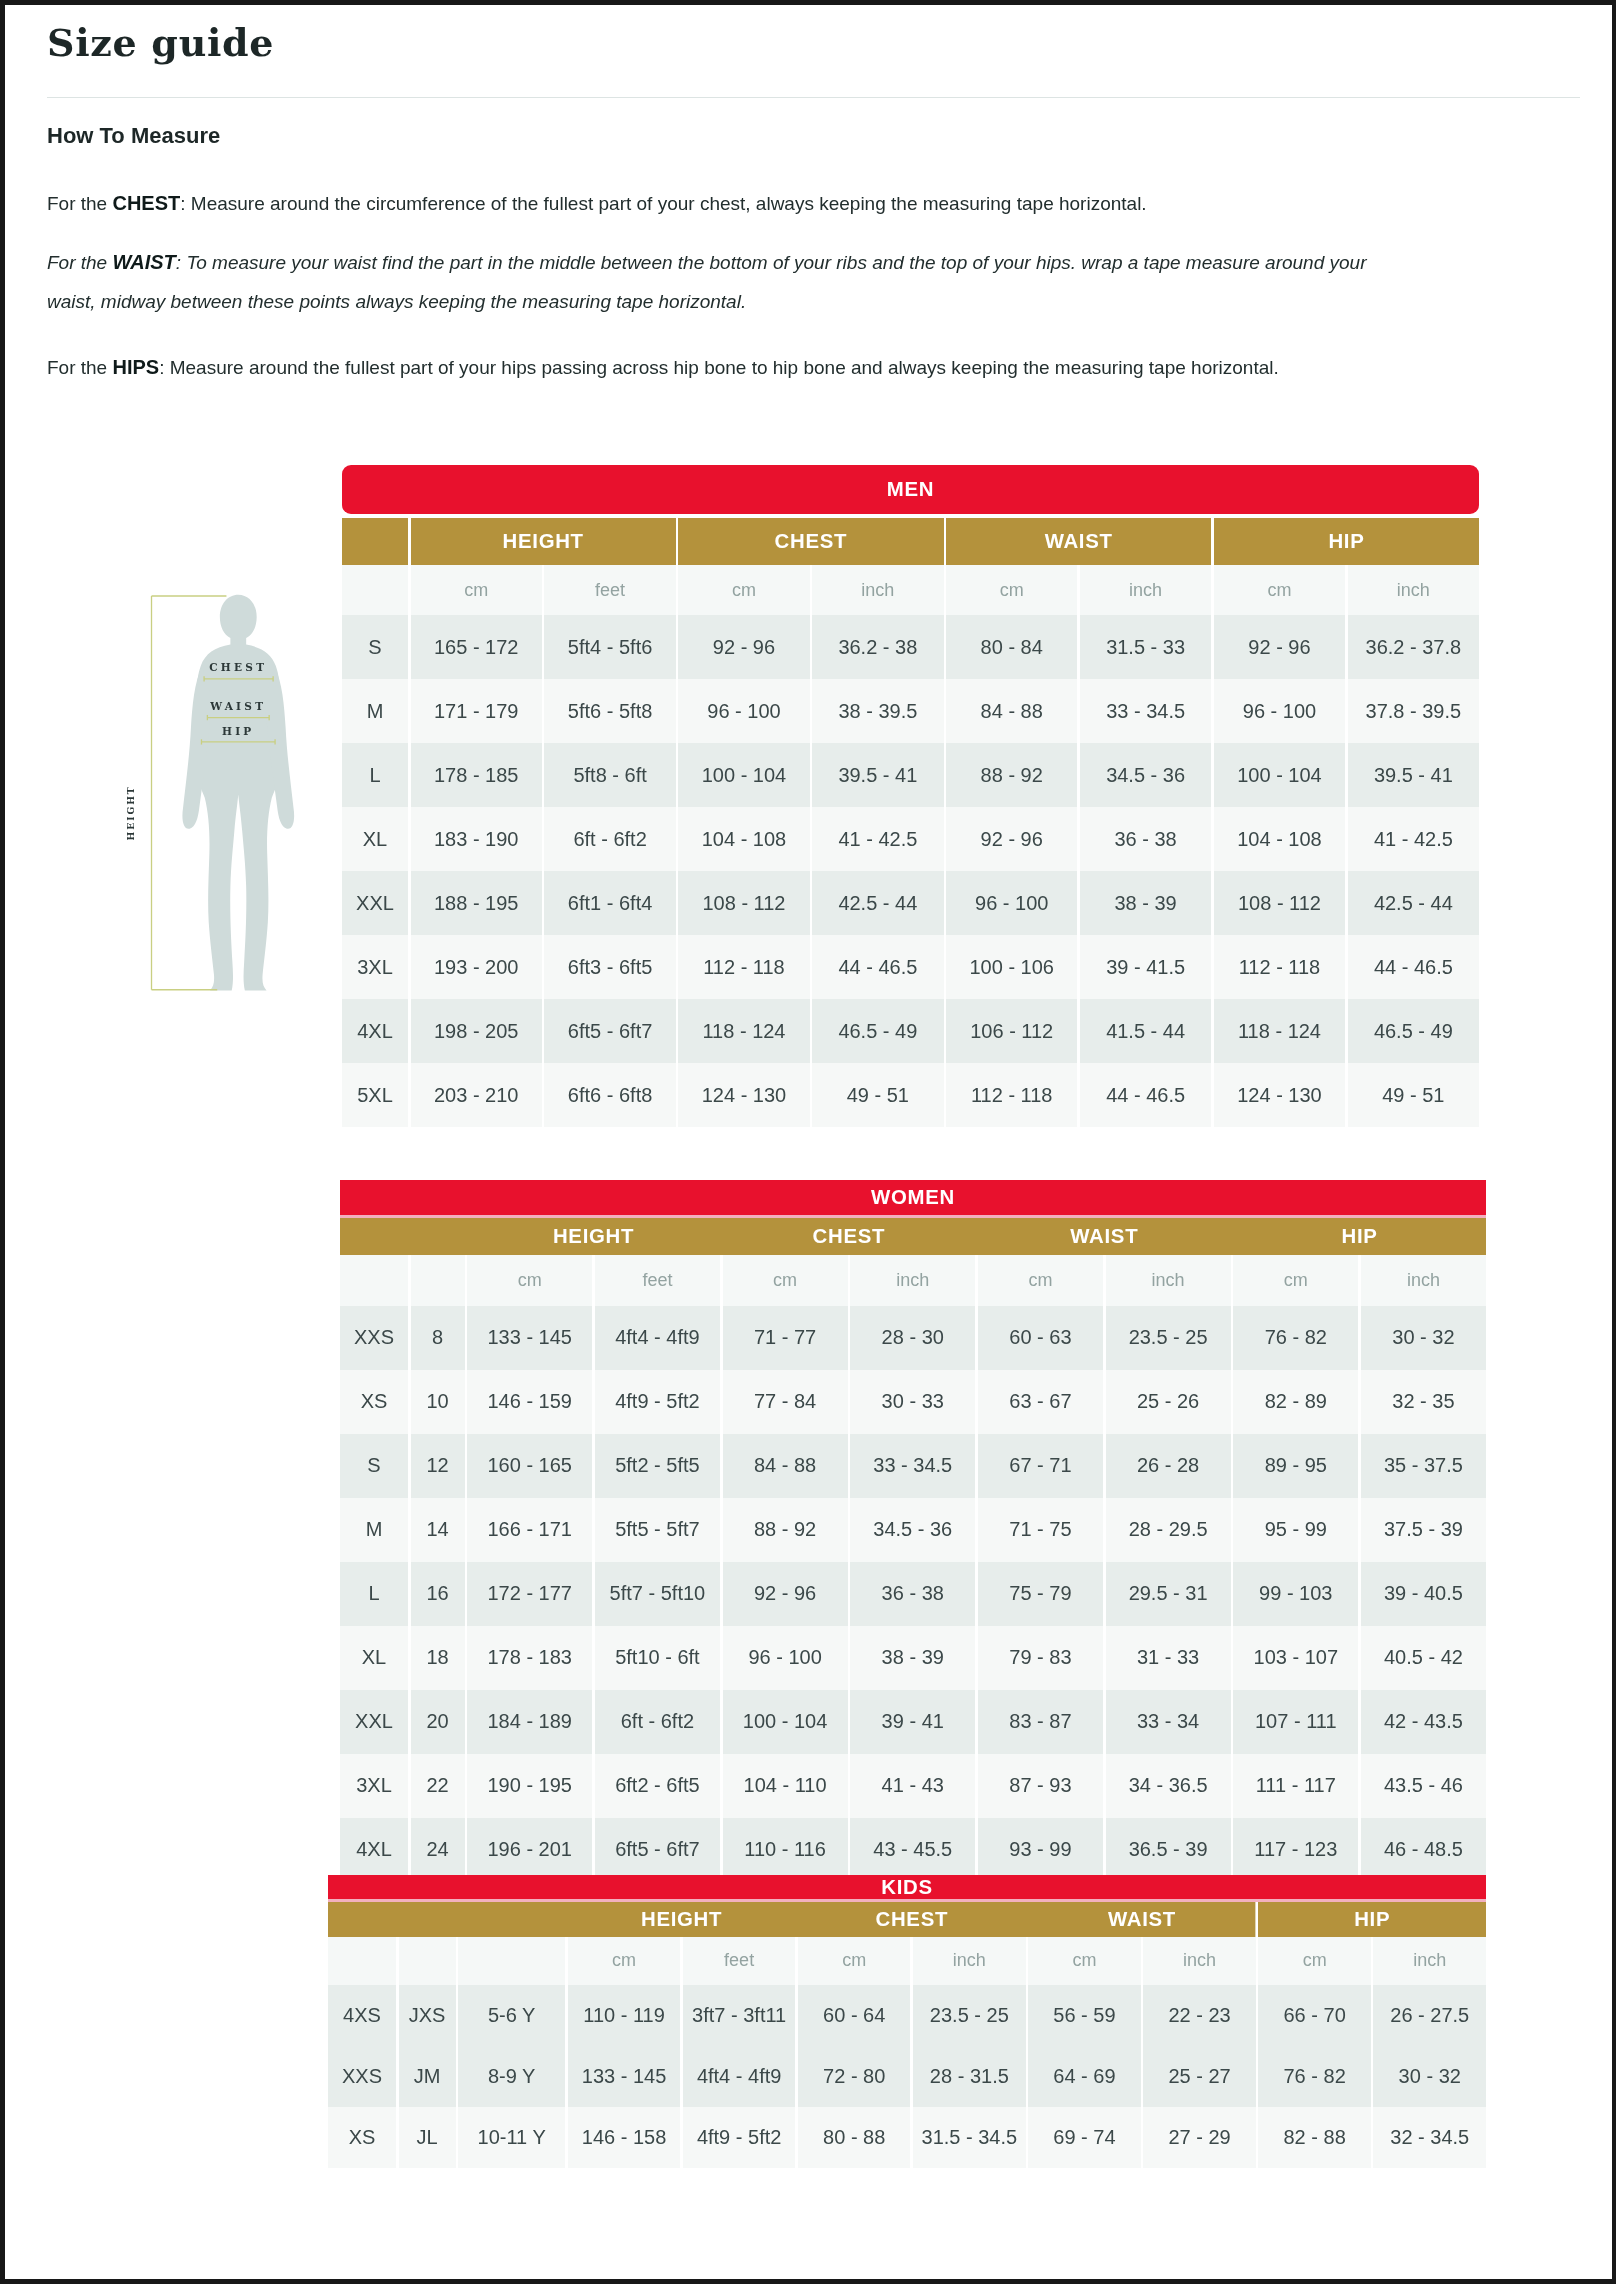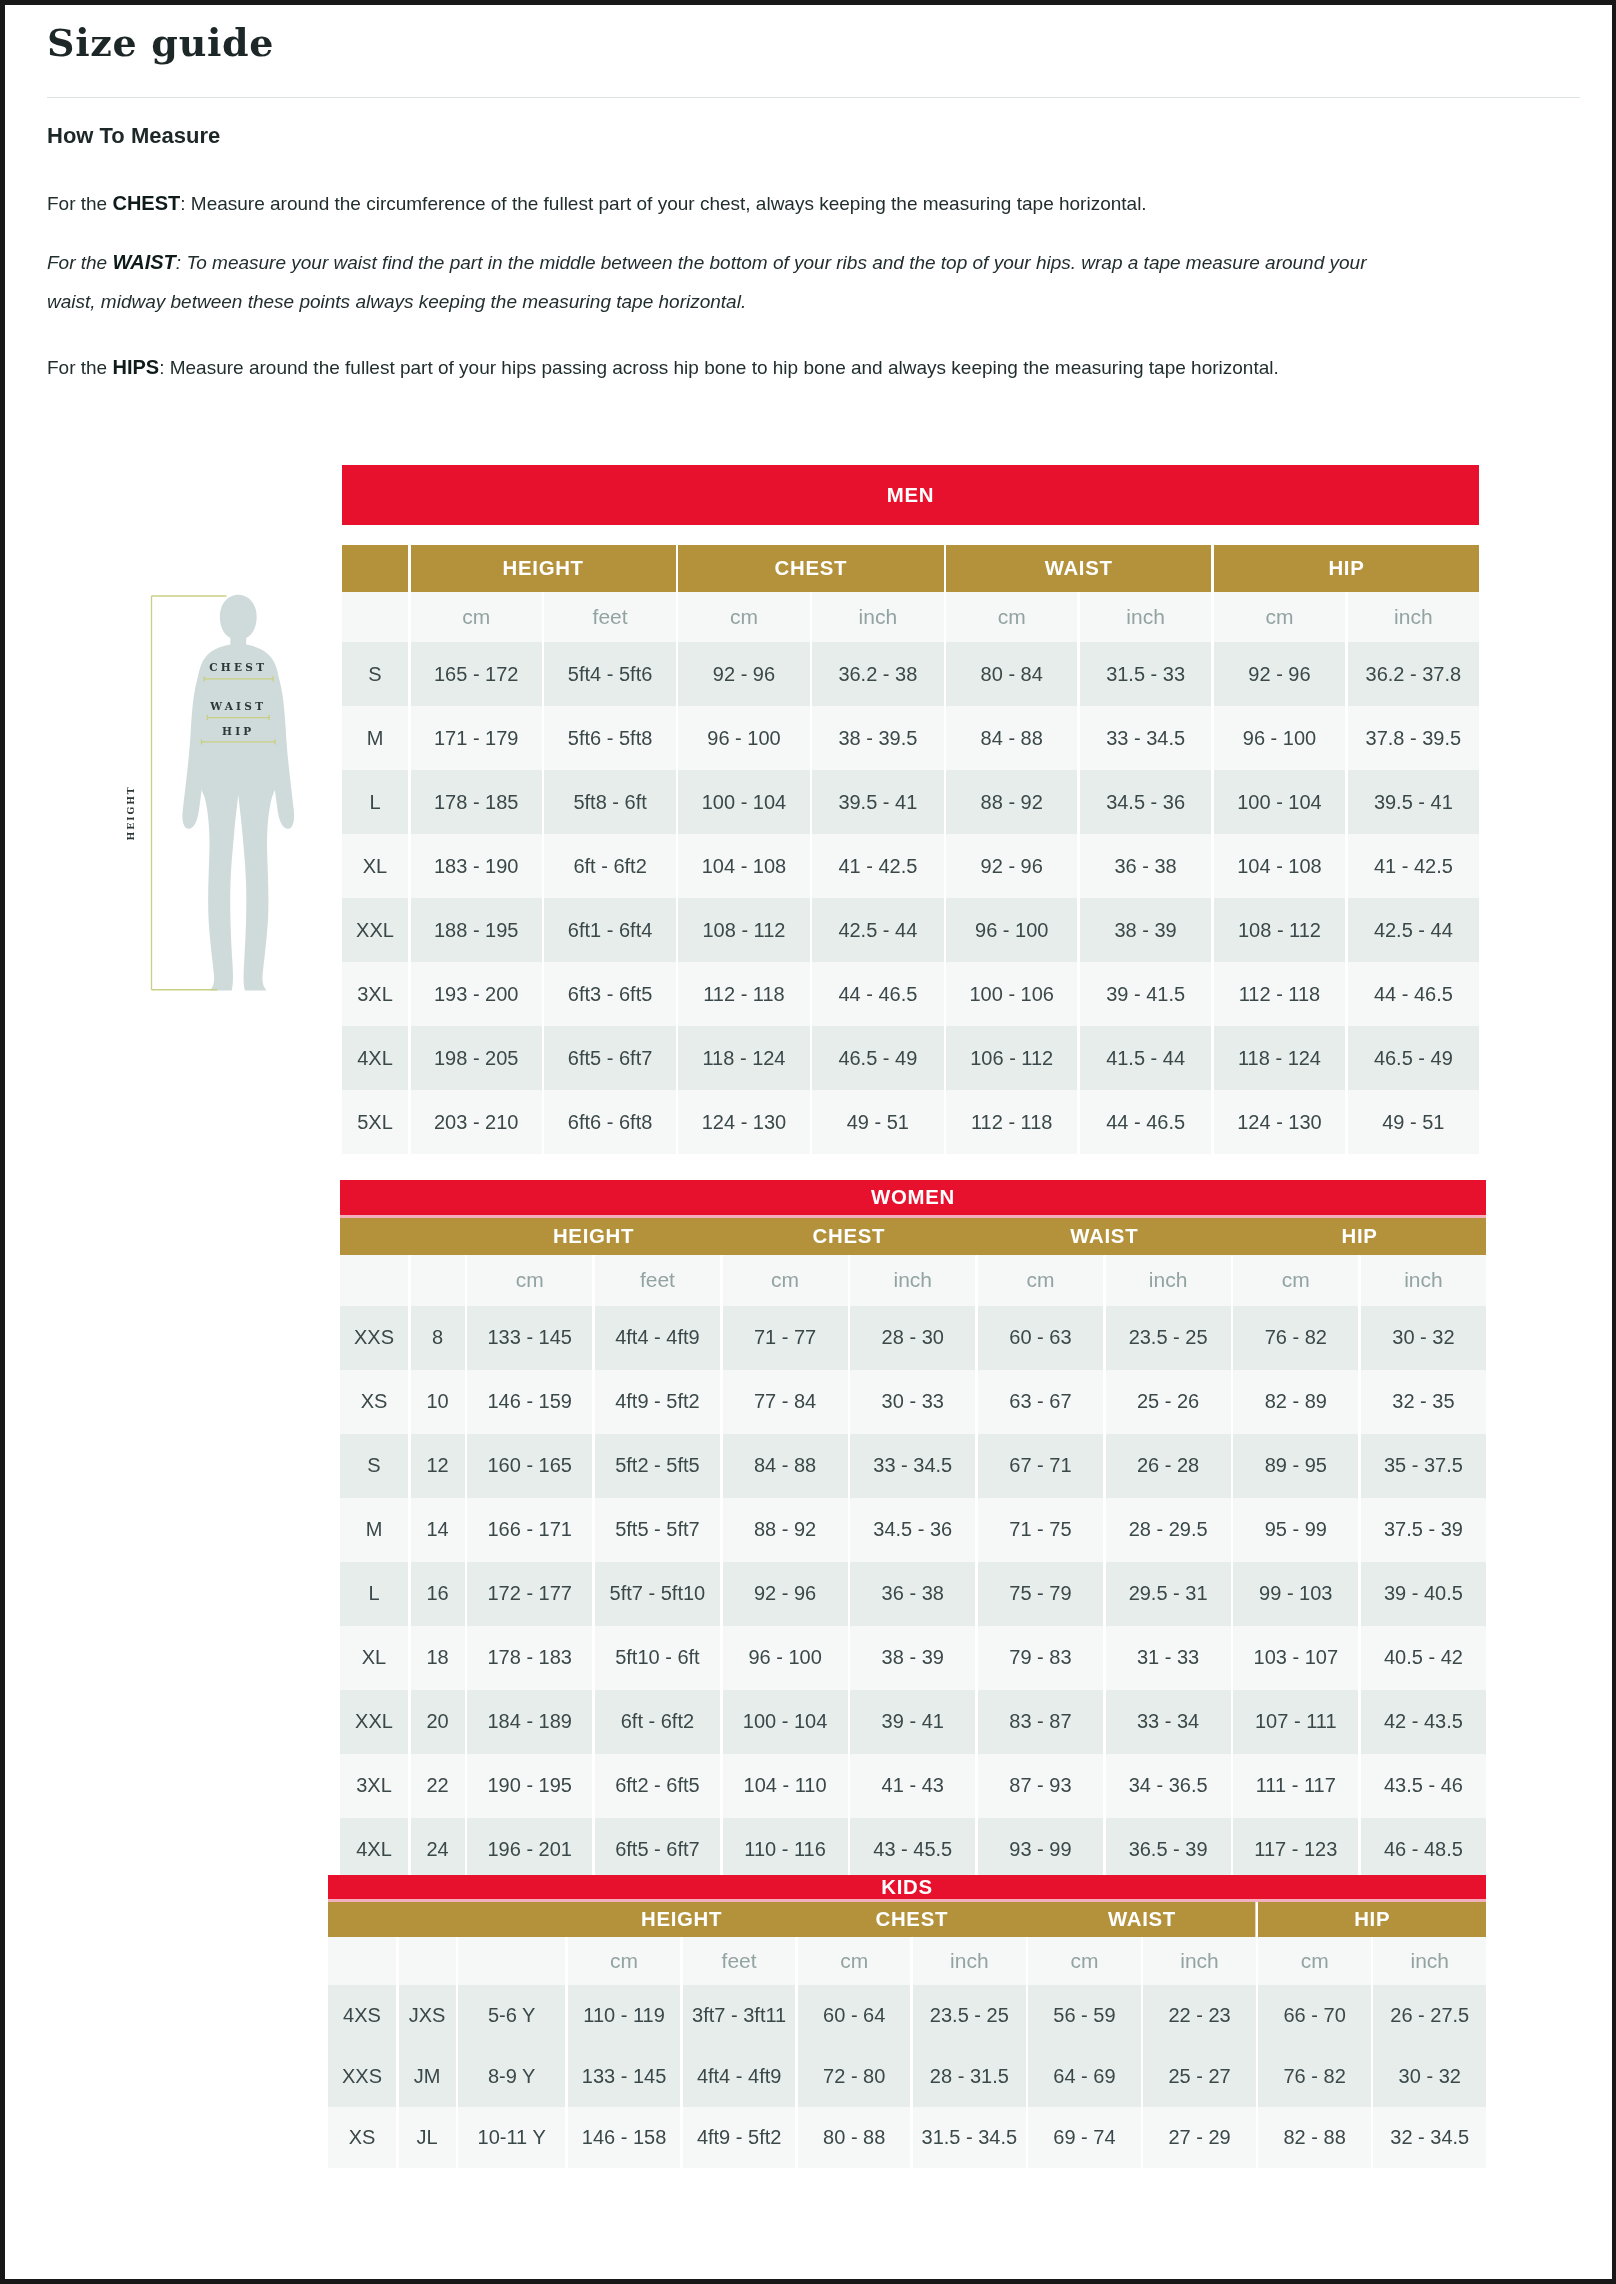--- a/index.html
+++ b/index.html
@@ -22,21 +22,21 @@
 
   .figure{position:absolute; left:112px; top:566px; width:211px; height:447px;}
 
   .size-table{position:absolute;}
   .men{left:337px; top:460px; width:1137px;}
   .women{left:335px; top:1139px; width:1146px;}
   .kids{left:323px; top:1870px; width:1158px;}
 
   .tbar{background:var(--red); color:#fff; font-weight:bold; font-size:20.4px; letter-spacing:0.7px;
         display:flex; align-items:center; justify-content:center;}
-  .men   .tbar{height:60px; margin-bottom:20px;}
+  .men   .tbar{height:49px; margin-bottom:4px;border-radius:9px;}
   .women .tbar{height:35px;margin-top:36px;}
   .kids  .tbar{height:24px;}
   .pink{height:2.6px; background:var(--pink);}
 
   .grid{display:grid; column-gap:2.6px;}
   .men   .grid{grid-template-columns:66px repeat(8,1fr);}
   .women .grid{grid-template-columns:68px 54px repeat(8,1fr);}
   .kids  .grid{grid-template-columns:68px 57px 107px repeat(8,1fr);}
 
   .ghead{background:#fff;}
@@ -46,21 +46,21 @@
   .kids  .ghead{height:35px;}
   .gcell{grid-column:span 2; color:#fff; font-weight:bold; font-size:20.4px; letter-spacing:0.7px;
          display:flex; align-items:center; justify-content:center;}
   .men .gcell, .men .gblank{background:var(--gold);}
   .kids .ghead .gcell:last-child{box-shadow:-2.6px 0 0 #fff;}
 
   .units{background:#fff;}
   .men   .units{height:50px;}
   .women .units{height:51px;}
   .kids  .units{height:48px;}
-  .ucell{background:var(--units-bg); color:var(--unit-text); font-size:21px;
+  .ucell{background:var(--units-bg); color:var(--unit-text); font-size:18px;
          display:flex; align-items:center; justify-content:center;}
 
   .drow{background:#fff;}
   .men   .drow{height:64px;}
   .women .drow{height:64px;}
   .kids  .drow{height:61px;}
   .drow.dark  .dcell{background:var(--row-dark);}
   .drow.light .dcell{background:var(--row-light);}
   .dcell{color:var(--cell-text); font-size:20px;
          display:flex; align-items:center; justify-content:center; white-space:nowrap;}

